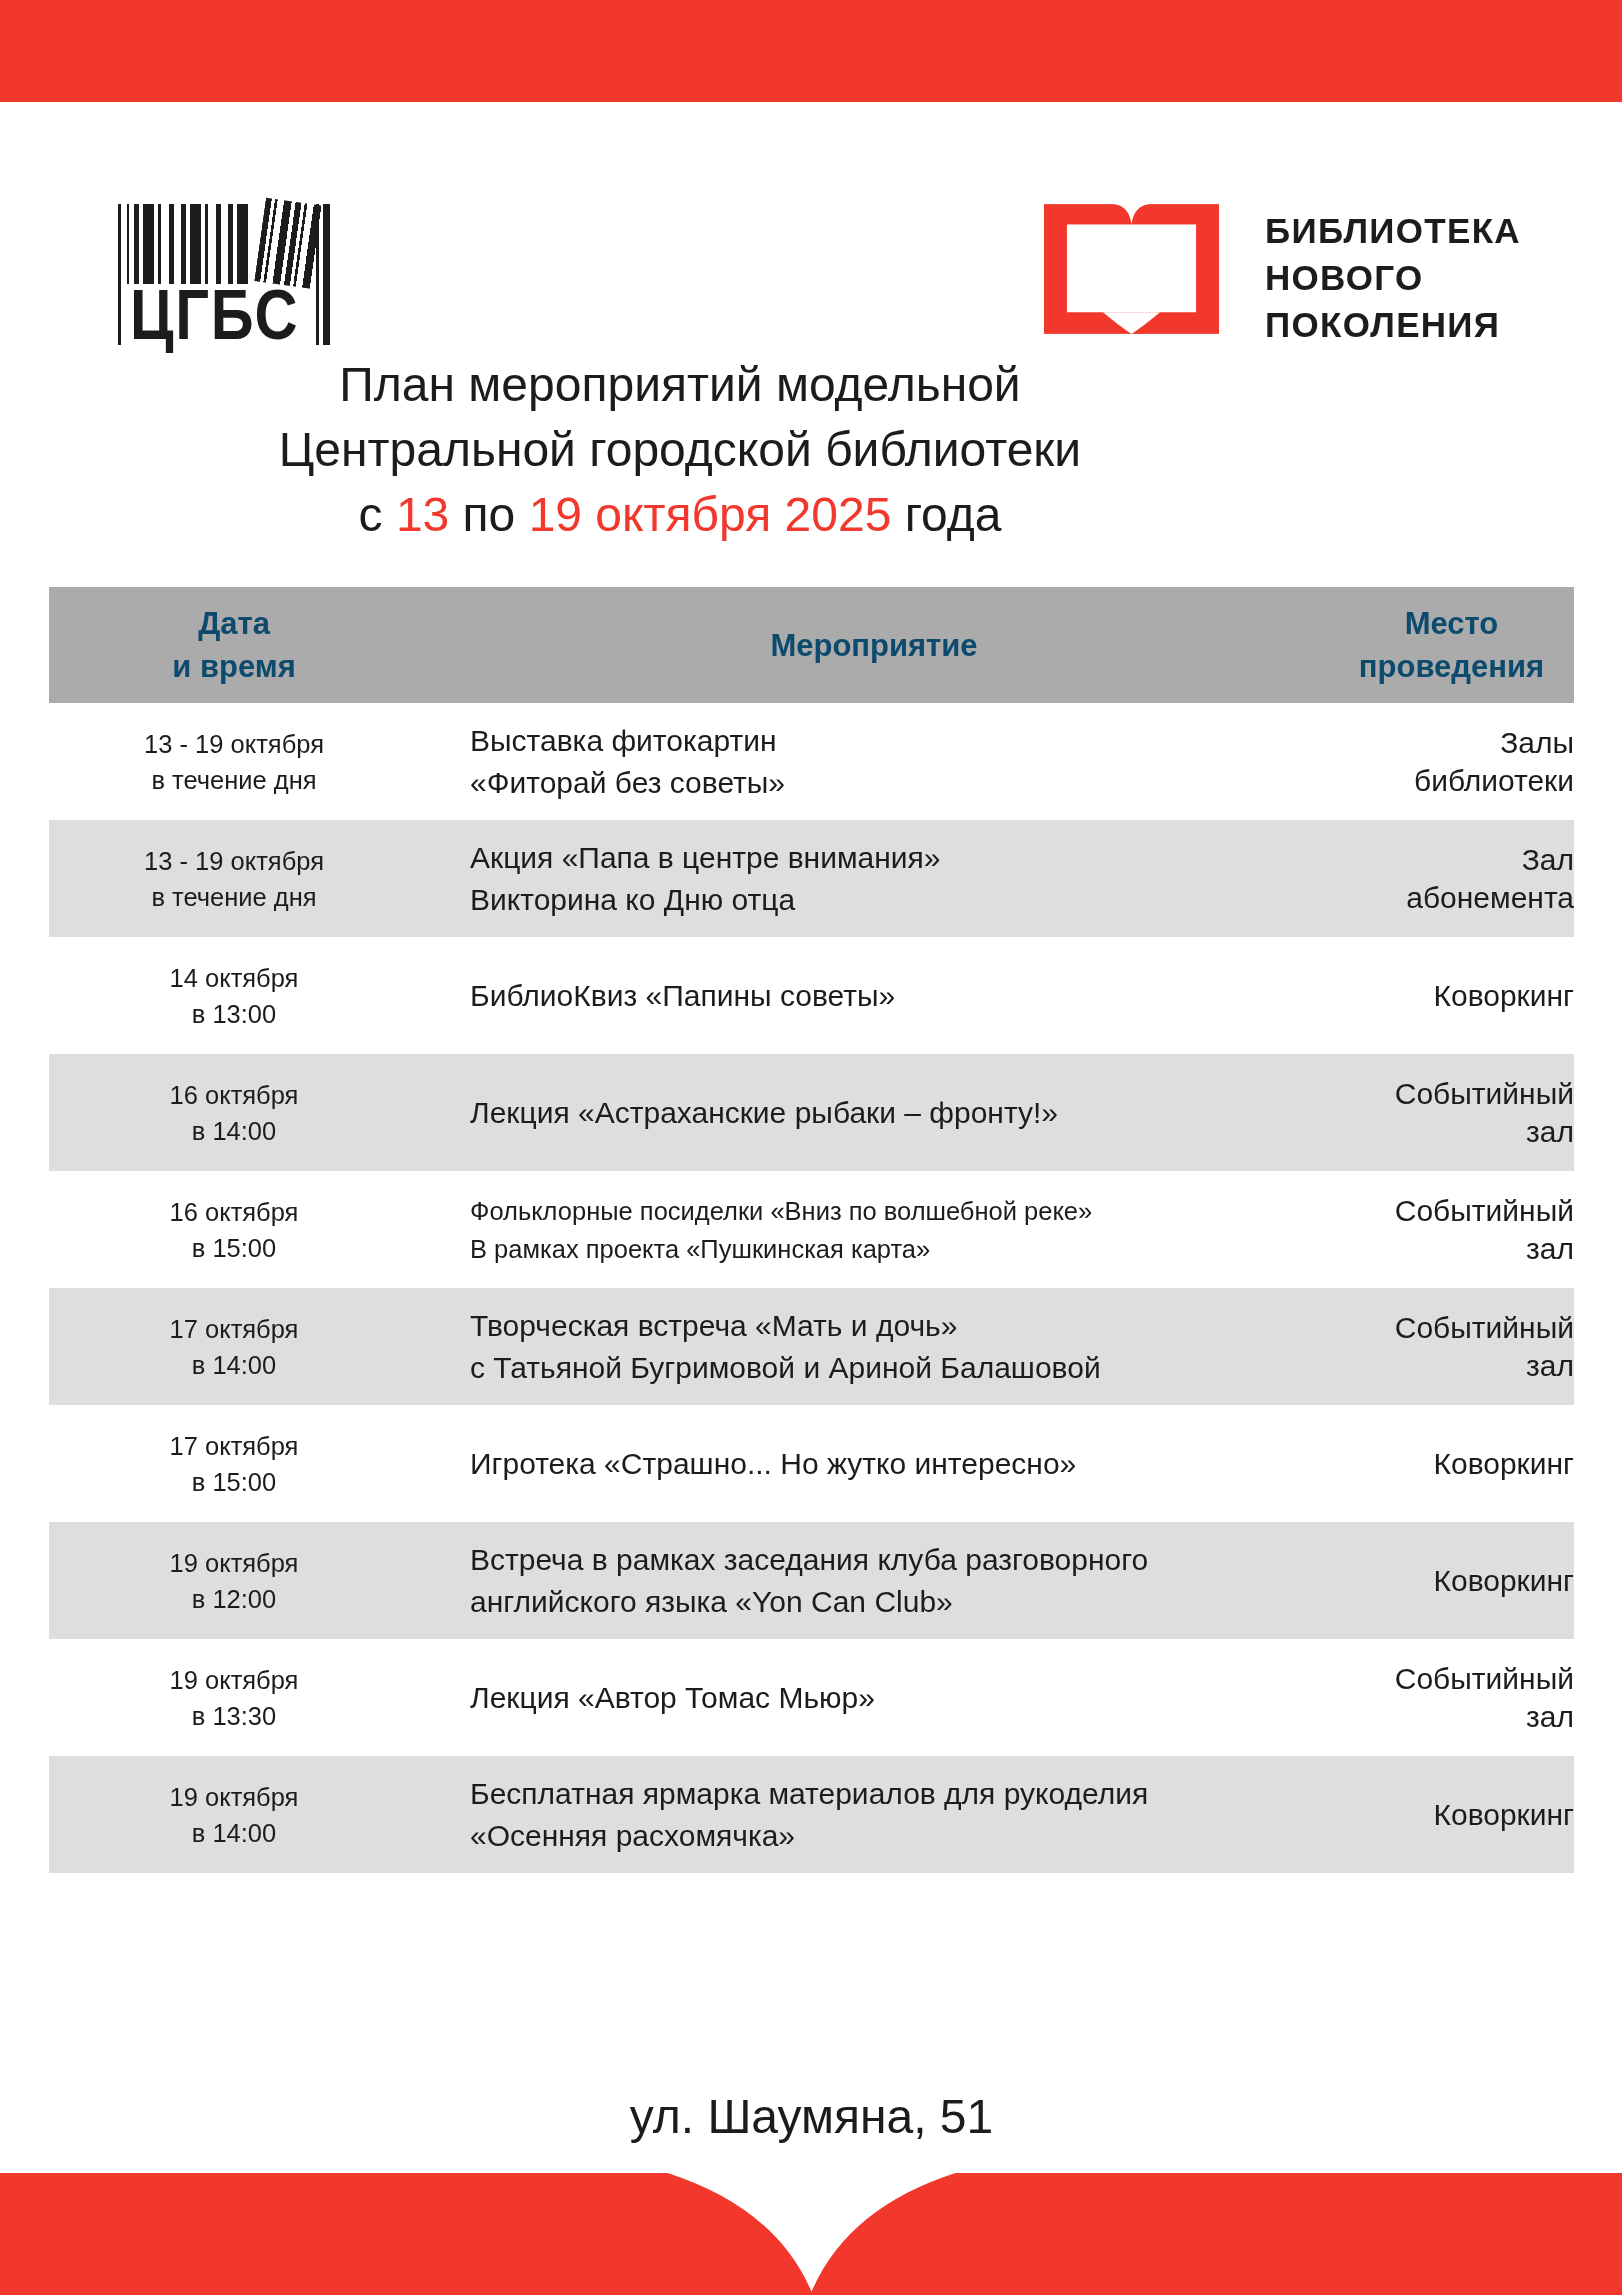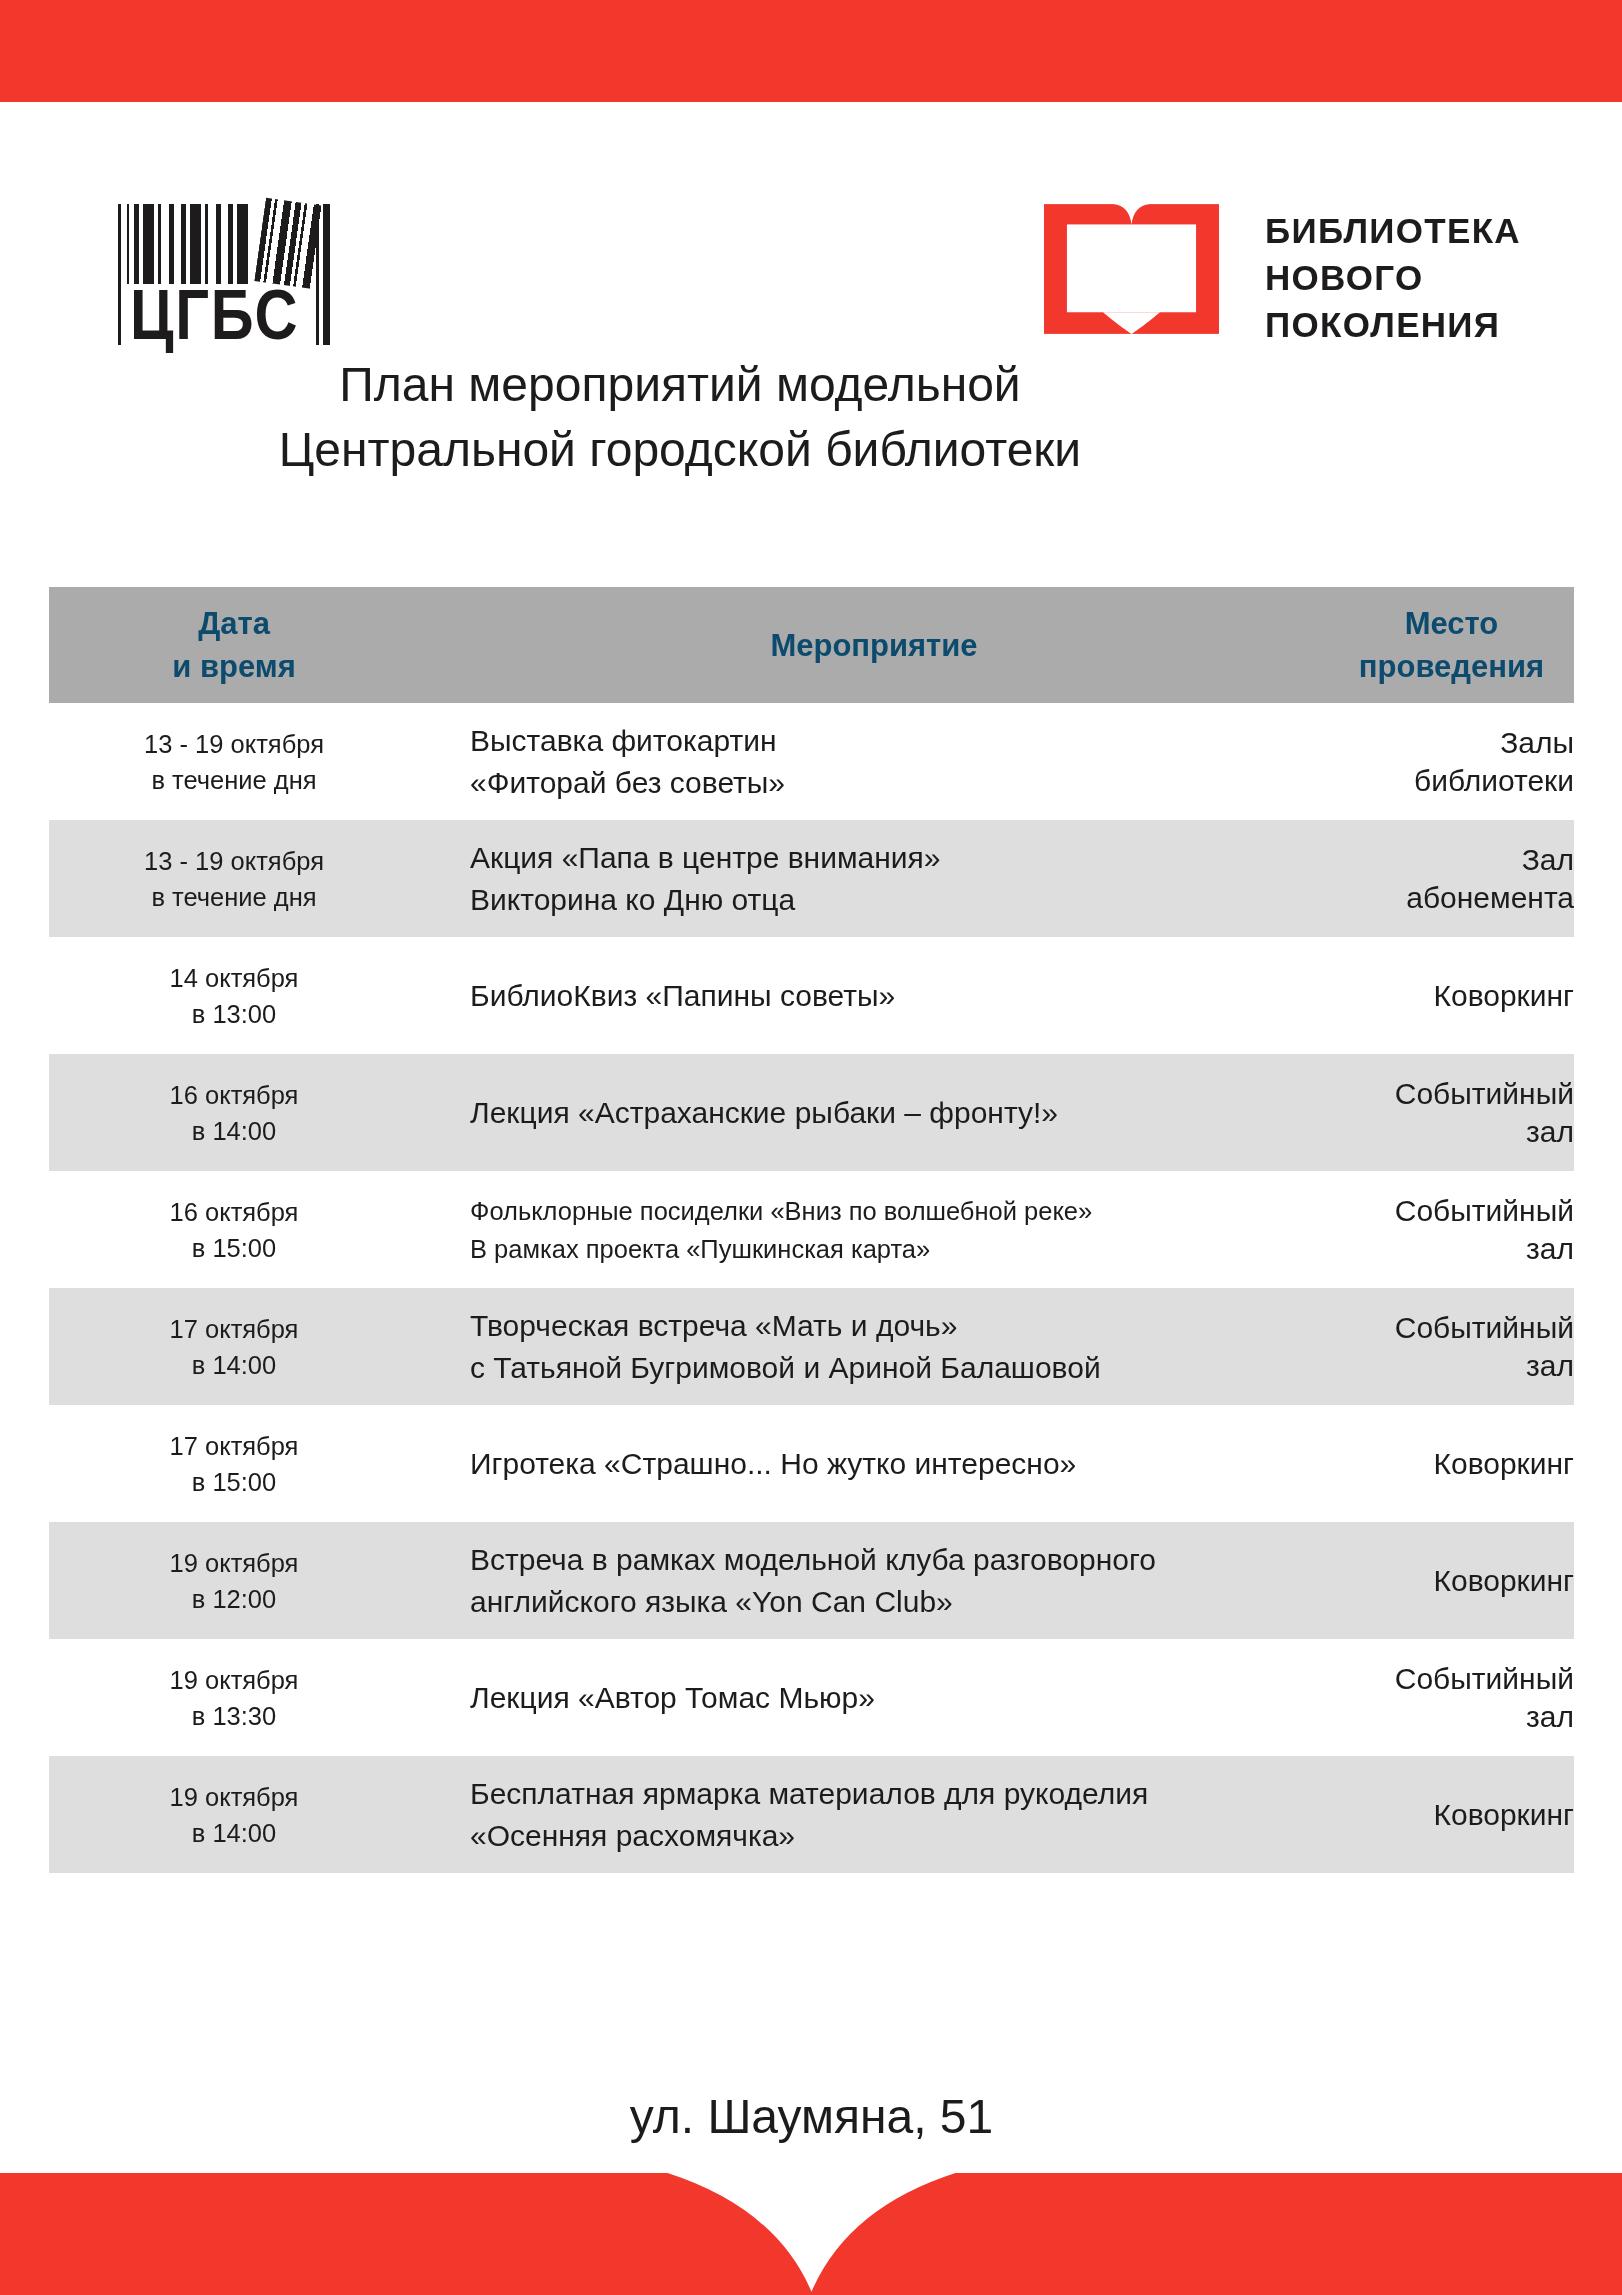--- a/index.html
+++ b/index.html
@@ -91,20 +91,21 @@
   </div>
   <div class="bnp-text">
     <div>БИБЛИОТЕКА</div>
     <div>НОВОГО</div>
     <div>ПОКОЛЕНИЯ</div>
   </div>
 
   <div class="title">
     <div>План мероприятий модельной</div>
     <div>Центральной городской библиотеки</div>
+    <div><span>с </span><span class="red">13</span><span> по </span><span class="red">19 октября 2025</span><span> года</span></div>
   </div>
 
   <div class="table">
     <div class="thead">
         <div class="hcell">
           <div>Дата</div>
           <div>и время</div>
         </div>
         <div class="hcell">
           <div>Мероприятие</div>
@@ -207,21 +208,21 @@
           <div class="cell place">
             <div>Коворкинг</div>
           </div>
         </div>
         <div class="trow alt">
           <div class="cell date">
             <div>19 октября</div>
             <div>в 12:00</div>
           </div>
           <div class="cell event">
-            <div>Встреча в рамках модельной клуба разговорного</div>
+            <div>Встреча в рамках заседания клуба разговорного</div>
             <div>английского языка «Yon Can Club»</div>
           </div>
           <div class="cell place">
             <div>Коворкинг</div>
           </div>
         </div>
         <div class="trow">
           <div class="cell date">
             <div>19 октября</div>
             <div>в 13:30</div>

